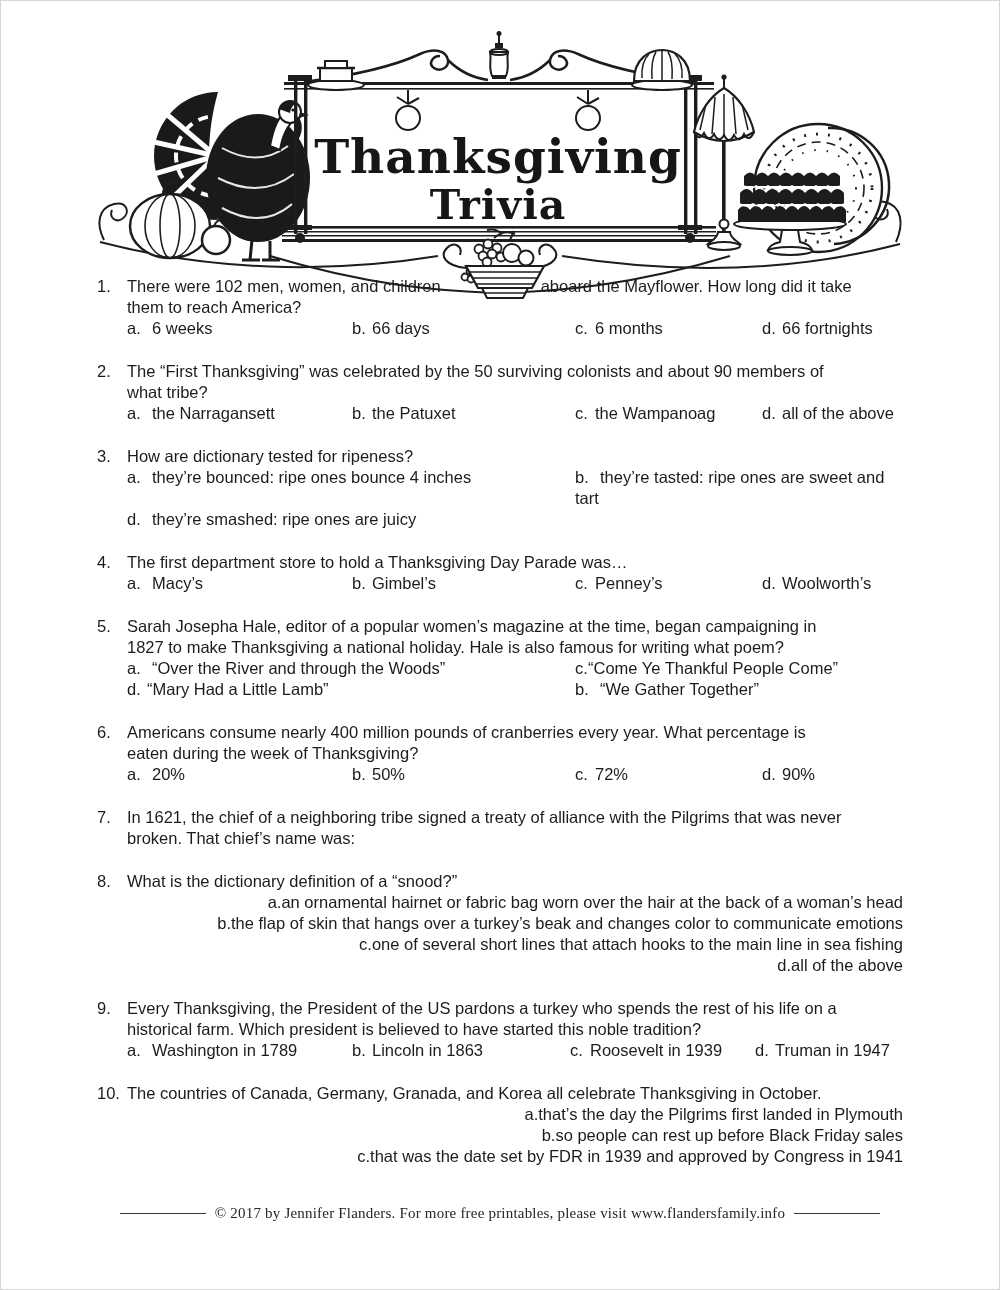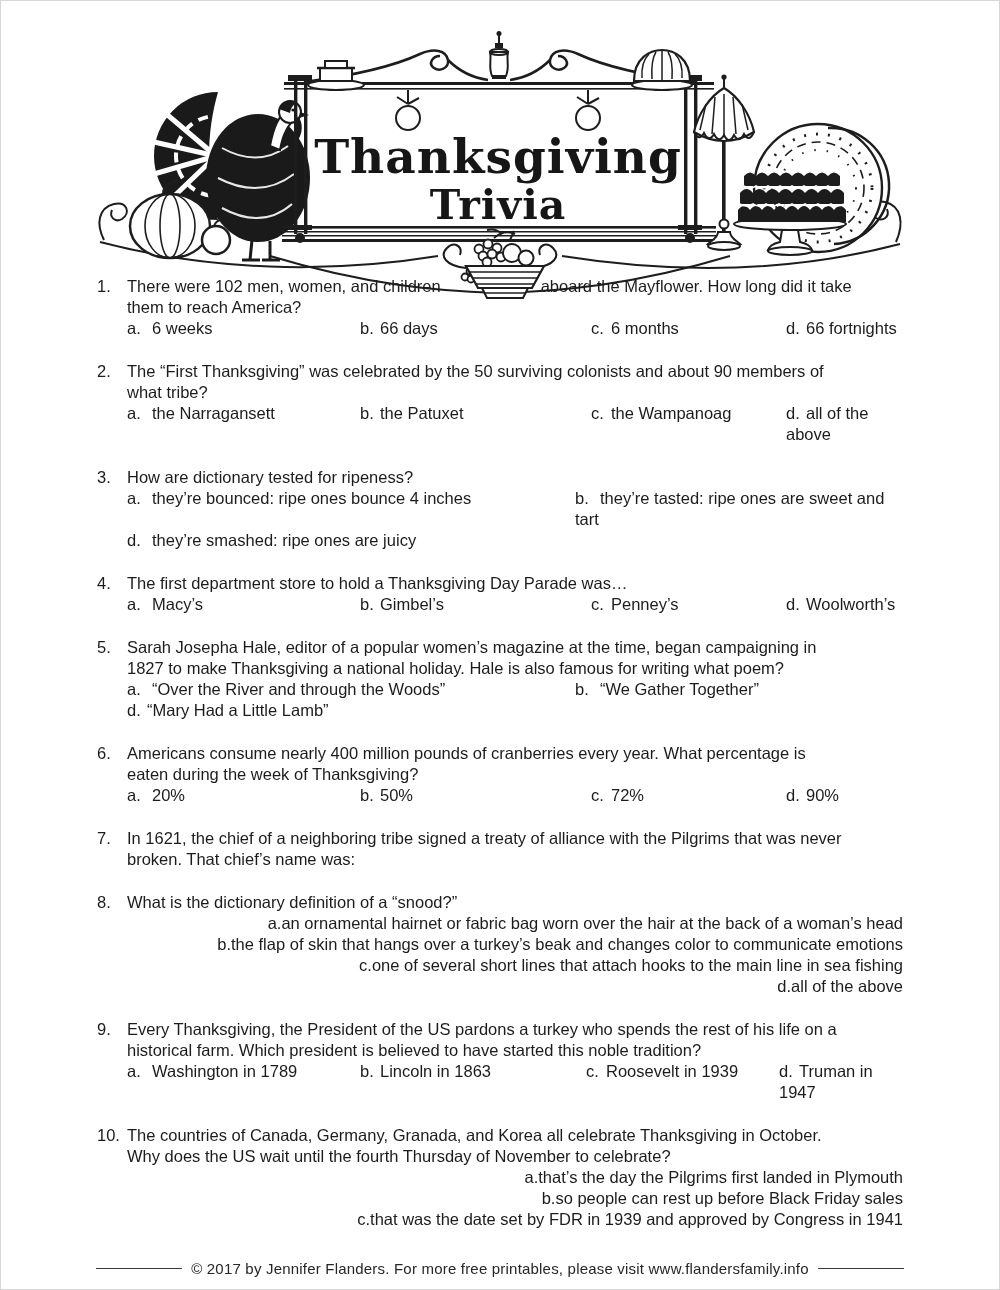--- a/index.html
+++ b/index.html
@@ -15,32 +15,32 @@
   .ink { stroke:#1d1d1d; fill:none; }
   .sign-title { font-family:"DejaVu Serif", serif; font-weight:700; fill:#161616; }
 
   
   .questions { padding:14px 97px 0 97px; font-size:16.5px; line-height:21px; }
   .question { margin:0 0 22px 0; }
   .qtext { margin:0; padding-left:30px; text-indent:-30px; }
   .qnum { display:inline-block; width:30px; text-indent:0; }
   .spacer { display:inline-block; width:100px; }
   .opts { margin-left:30px; }
-  .row4 { display:grid; grid-template-columns:225px 223px 187px 1fr;gap:8px; }
+  .row4 { display:grid; grid-template-columns:225px 223px 187px 1fr; }
   .cols2 { display:grid; grid-template-columns:448px 1fr; }
   .stack .opt { display:block;text-align:right; }
   .olabel { display:inline-block; width:20px; }
   .olabel.wide { width:25px; }
   .stack .olabel { width:28px; }
 
   
   .footer { margin-top:6px; display:flex; align-items:center; justify-content:center;
             font-size:15px; color:#262626; letter-spacing:.2px; }
   .rule { width:86px; border-top:1.7px solid #3a3a3a; height:0; }
-  .ftext { margin:8px 9px; }
+  .ftext { margin:16px 9px;font-family:Liberation Serif, serif; }
 </style>
 </head>
 <body>
 
 <div class="page-border"></div>
 
 <div class="header">
   <svg width="820" height="272" viewBox="0 0 820 272">
 
     <g class="ink" stroke-width="2">
@@ -276,22 +276,23 @@
       <span class="opt"><span class="olabel">b.</span><span>Gimbel’s</span></span>
       <span class="opt"><span class="olabel">c.</span><span>Penney’s</span></span>
       <span class="opt"><span class="olabel">d.</span><span>Woolworth’s</span></span>
     </div>
   </section>
 
   <section class="question">
     <p class="qtext"><span class="qnum">5.</span><span>Sarah Josepha Hale, editor of a popular women’s magazine at the time, began campaigning in</span><br><span>1827 to make Thanksgiving a national holiday. Hale is also famous for writing what poem?</span></p>
     <div class="opts cols2">
       <span class="opt"><span class="olabel wide">a.</span><span>“Over the River and through the Woods”</span></span>
+      <span class="opt"><span class="olabel" style="width:13px">c.</span><span>“Come Ye Thankful People Come”</span></span>
+      <span class="opt"><span class="olabel">d.</span><span>“Mary Had a Little Lamb”</span></span>
       <span class="opt"><span class="olabel wide">b.</span><span>“We Gather Together”</span></span>
-      <span class="opt"><span class="olabel">d.</span><span>“Mary Had a Little Lamb”</span></span>
     </div>
   </section>
 
   <section class="question">
     <p class="qtext"><span class="qnum">6.</span><span>Americans consume nearly 400 million pounds of cranberries every year. What percentage is</span><br><span>eaten during the week of Thanksgiving?</span></p>
     <div class="opts row4">
       <span class="opt"><span class="olabel wide">a.</span><span>20%</span></span>
       <span class="opt"><span class="olabel">b.</span><span>50%</span></span>
       <span class="opt"><span class="olabel">c.</span><span>72%</span></span>
       <span class="opt"><span class="olabel">d.</span><span>90%</span></span>
@@ -316,21 +317,21 @@
     <p class="qtext"><span class="qnum">9.</span><span>Every Thanksgiving, the President of the US pardons a turkey who spends the rest of his life on a</span><br><span>historical farm. Which president is believed to have started this noble tradition?</span></p>
     <div class="opts row4" style="grid-template-columns:225px 218px 185px 1fr">
       <span class="opt"><span class="olabel wide">a.</span><span>Washington in 1789</span></span>
       <span class="opt"><span class="olabel">b.</span><span>Lincoln in 1863</span></span>
       <span class="opt"><span class="olabel">c.</span><span>Roosevelt in 1939</span></span>
       <span class="opt"><span class="olabel">d.</span><span>Truman in 1947</span></span>
     </div>
   </section>
 
   <section class="question">
-    <p class="qtext"><span class="qnum">10.</span><span>The countries of Canada, Germany, Granada, and Korea all celebrate Thanksgiving in October.</span><br><span>Why does the US wait until the fourth Thursday of November to celebrate?</span></p>
+    <p class="qtext"><span class="qnum">10.</span><span>The countries of Canada, Germany, Granada, and Korea all celebrate Thanksgiving in October.</span><br></p>
     <div class="opts stack">
       <span class="opt"><span class="olabel">a.</span><span>that’s the day the Pilgrims first landed in Plymouth</span></span>
       <span class="opt"><span class="olabel">b.</span><span>so people can rest up before Black Friday sales</span></span>
       <span class="opt"><span class="olabel">c.</span><span>that was the date set by FDR in 1939 and approved by Congress in 1941</span></span>
     </div>
   </section>
 
 </main>
 
 <footer class="footer">

